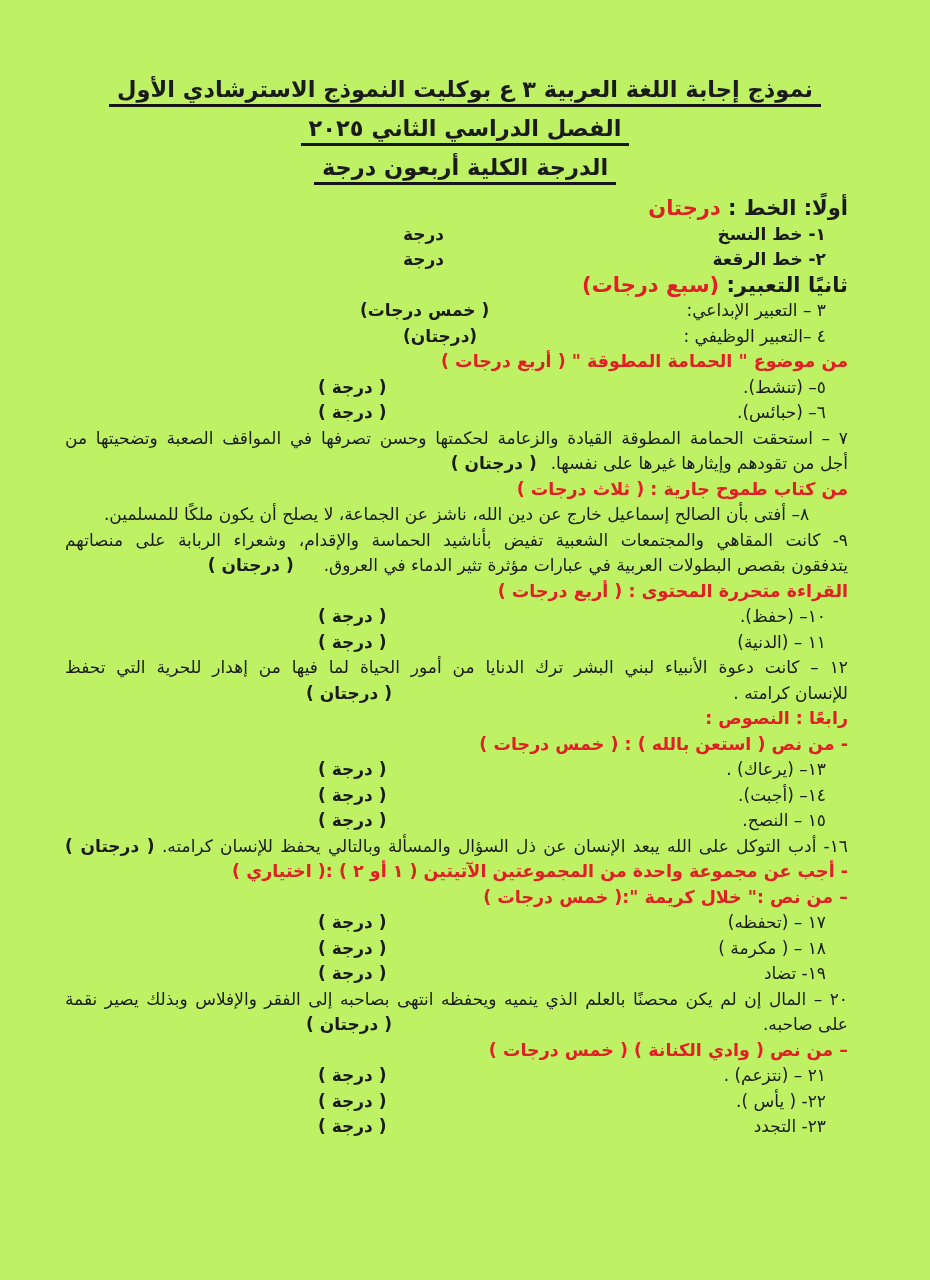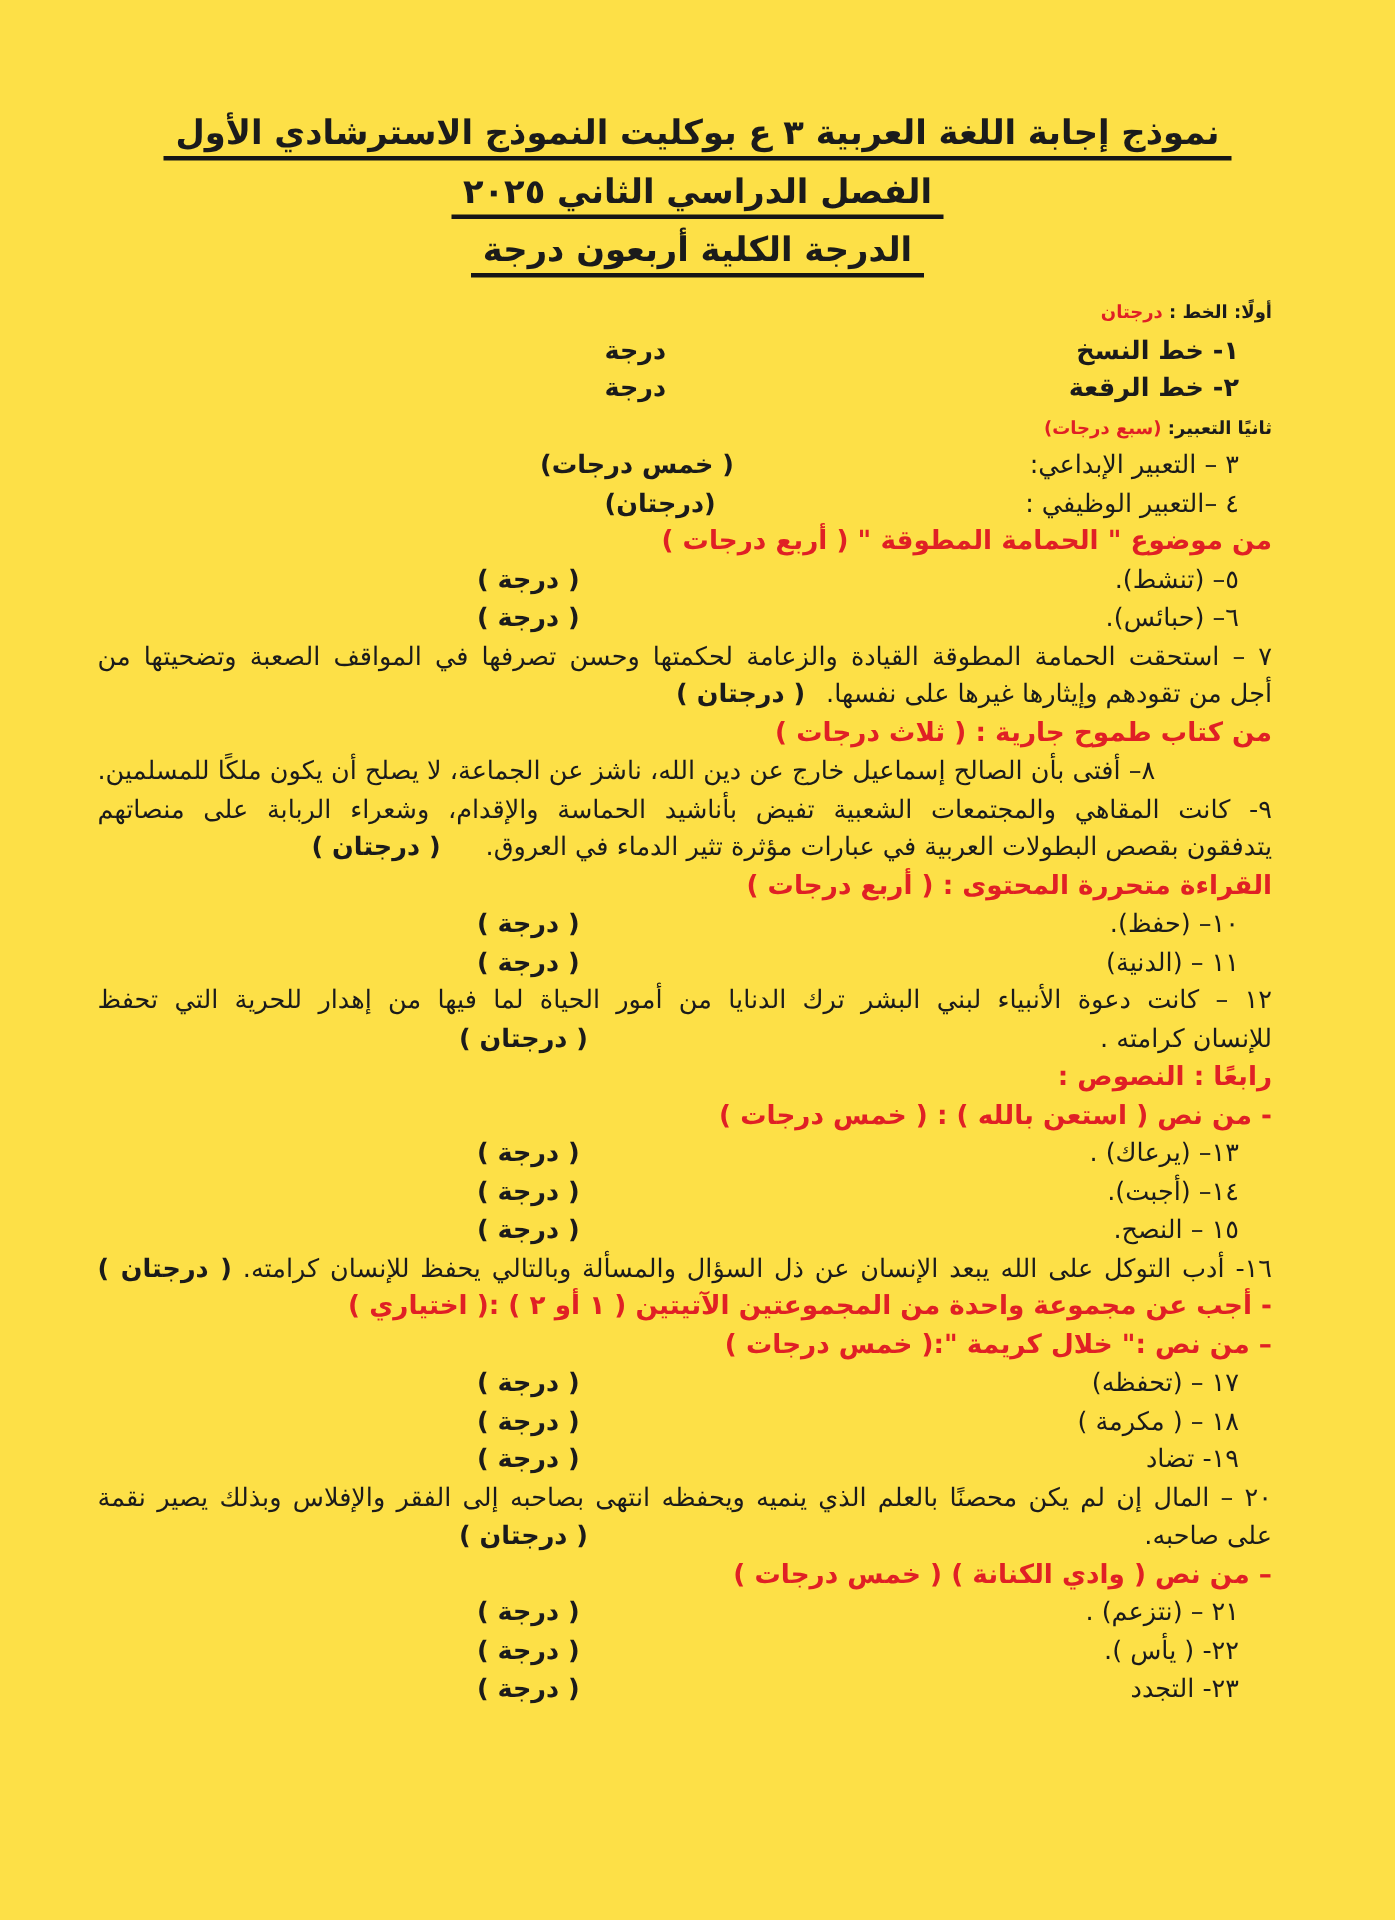--- a/index.html
+++ b/index.html
@@ -1,37 +1,37 @@
 <!DOCTYPE html>
 <html lang="ar" dir="rtl" style="--red: #e02025; --ink: #1b1b1b;"><head>
 <meta charset="utf-8">
 <style>
   html,body{margin:0;padding:0;background:#ffffff;}
   .page{
-    width:930px;height:1280px;background:#fde047;position:relative;overflow:hidden;
+    width:930px;height:1280px;background:#bef264;position:relative;overflow:hidden;
     direction:rtl;font-family:"DejaVu Sans",sans-serif;color:var(--ink,#1b1b1b);
   }
   .titles{padding-top:70px;text-align:center;}
   .title-line{line-height:39px;font-size:22.5px;font-weight:700;}
   .title-line>span{border-bottom:3px solid #161616;padding:0 8px 2px;}
   .body{margin:9px 82px 0 65px;}
   .row{line-height:25.5px;min-height:25.5px;font-size:17px;}
-  .h{font-weight:700;font-size:12px;}
+  .h{font-weight:700;font-size:21px;}
   .red{color:var(--red,#e02025);font-weight:700;font-size:17.5px;}
   .rd{color:var(--red,#e02025);font-weight:700;}
   .item{display:flex;justify-content:space-between;align-items:baseline;padding-right:22px;}
   .item .t{white-space:nowrap;}
   .score{font-weight:700;white-space:nowrap;}
   .bold .t{font-weight:700;}
   .pl-a{padding-left:338px;}   
   .pl-b{padding-left:295px;}   
   .pl-c{padding-left:253px;}   
   .pl-d{padding-left:241px;}   
   .nopr{padding-right:0;}
-  .para{text-align:left;}
+  .para{text-align:center;}
   .j{text-align:justify;text-align-last:justify;}
   .cont{text-align:right;}
   .gap{margin-right:14px;}
   .gap2{margin-right:30px;}
   .slr{text-align:left;}
 </style>
 </head>
 <body>
 
 <div class="page">

